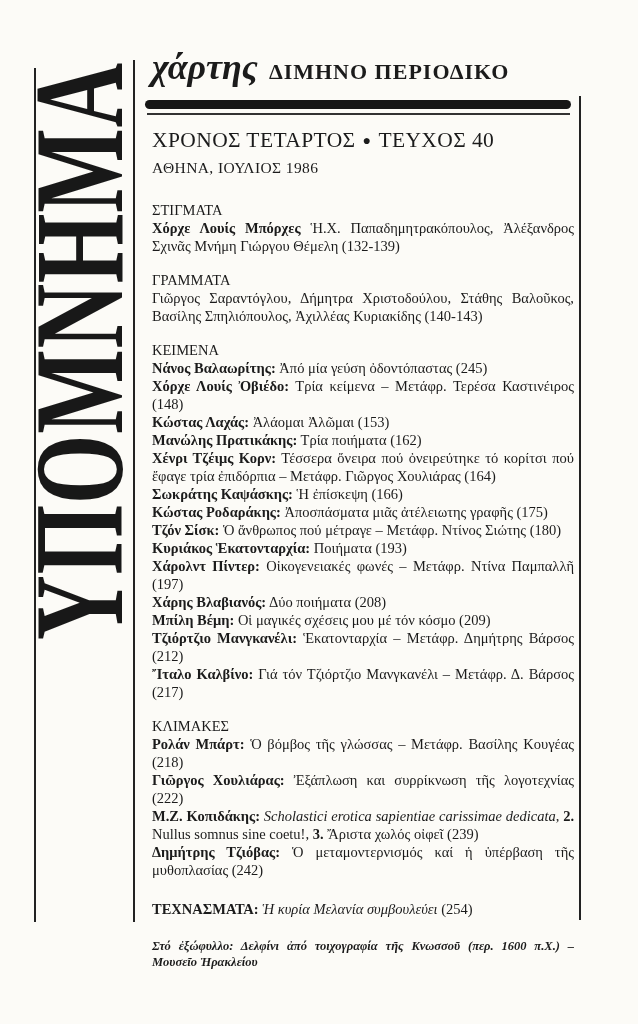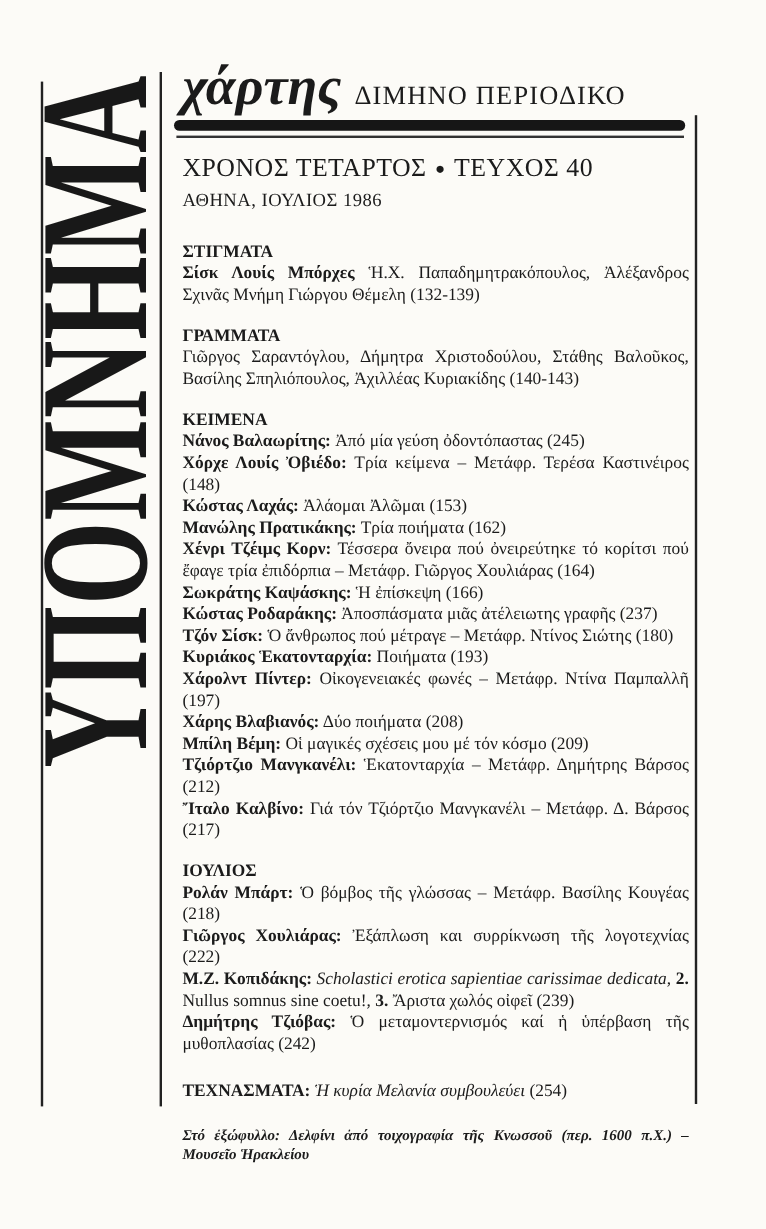--- a/index.html
+++ b/index.html
@@ -28,32 +28,32 @@
     font-weight:bold;font-size:128px;line-height:86px;
     letter-spacing:1px;
     transform:scaleX(0.70);transform-origin:left bottom;
     color:#181818;
   }
   
   .logo-line{
     position:absolute;left:152px;top:46px;
     display:inline-flex;align-items:baseline;white-space:nowrap;
   }
-  .logo{font-size:45px;font-style:italic;font-weight:bold;letter-spacing:0px;}
-  .logo-suffix{font-size:22px;margin-left:11px;letter-spacing:1px;font-weight:normal;}
+  .logo{font-size:36px;font-style:italic;font-weight:bold;letter-spacing:0px;}
+  .logo-suffix{font-size:22px;margin-left:11px;letter-spacing:1px;font-weight:bold;}
   .thick-rule{position:absolute;left:145px;top:100px;width:426px;height:9px;background:#161616;border-radius:5px;}
   .thin-rule{position:absolute;left:147px;top:113px;width:423px;height:2px;background:#333;}
   .volume-line{position:absolute;left:152px;top:128px;font-size:21.5px;letter-spacing:0.4px;white-space:nowrap;}
   .volume-line .bullet{font-size:14px;vertical-align:2px;padding:0 7px;}
   .place-date{position:absolute;left:152px;top:159px;font-size:15.5px;letter-spacing:0.4px;white-space:nowrap;}
   
   .toc{position:absolute;left:152px;top:201px;width:422px;}
   .section{margin:0 0 16px 0;}
   .section.inline-head{margin-top:21px;}
-  .heading{font-weight:bold;font-size:14.5px;line-height:18px;}
+  .heading{font-weight:normal;font-size:14.5px;line-height:18px;}
   .entry{margin:0;font-size:14.5px;line-height:18px;text-align:justify;}
   .b{font-weight:bold;}
   .i{font-style:italic;}
   .cover-note{
     margin:20px 0 0 0;font-size:12.5px;line-height:16px;
     font-weight:bold;font-style:italic;text-align:justify;
   }
 </style>
 </head>
 <body>
@@ -79,45 +79,45 @@
   <div class="volume-line">
     <span>ΧΡΟΝΟΣ ΤΕΤΑΡΤΟΣ</span><span class="bullet">●</span><span>ΤΕΥΧΟΣ 40</span>
   </div>
 
   <div class="place-date">ΑΘΗΝΑ, ΙΟΥΛΙΟΣ 1986</div>
 
   <main class="toc">
     <div>
         <div class="section">
           <div class="heading">ΣΤΙΓΜΑΤΑ</div>
-          <p class="entry"><span class="b">Σίσκ Λουίς Μπόρχες</span><span> Ἡ.Χ. Παπαδημητρακόπουλος, Ἀλέξανδρος Σχινᾶς Μνήμη Γιώργου Θέμελη (132-139)</span></p>
+          <p class="entry"><span class="b">Χόρχε Λουίς Μπόρχες</span><span> Ἡ.Χ. Παπαδημητρακόπουλος, Ἀλέξανδρος Σχινᾶς Μνήμη Γιώργου Θέμελη (132-139)</span></p>
         </div>
         <div class="section">
           <div class="heading">ΓΡΑΜΜΑΤΑ</div>
           <p class="entry"><span>Γιῶργος Σαραντόγλου, Δήμητρα Χριστοδούλου, Στάθης Βαλοῦκος, Βασίλης Σπηλιόπουλος, Ἀχιλλέας Κυριακίδης (140-143)</span></p>
         </div>
         <div class="section">
           <div class="heading">ΚΕΙΜΕΝΑ</div>
           <p class="entry"><span class="b">Νάνος Βαλαωρίτης:</span><span> Ἀπό μία γεύση ὀδοντόπαστας (245)</span></p>
           <p class="entry"><span class="b">Χόρχε Λουίς Ὀβιέδο:</span><span> Τρία κείμενα – Μετάφρ. Τερέσα Καστινέιρος (148)</span></p>
           <p class="entry"><span class="b">Κώστας Λαχάς:</span><span> Ἀλάομαι Ἀλῶμαι (153)</span></p>
           <p class="entry"><span class="b">Μανώλης Πρατικάκης:</span><span> Τρία ποιήματα (162)</span></p>
           <p class="entry"><span class="b">Χένρι Τζέιμς Κορν:</span><span> Τέσσερα ὄνειρα πού ὀνειρεύτηκε τό κορίτσι πού ἔφαγε τρία ἐπιδόρπια – Μετάφρ. Γιῶργος Χουλιάρας (164)</span></p>
           <p class="entry"><span class="b">Σωκράτης Καψάσκης:</span><span> Ἡ ἐπίσκεψη (166)</span></p>
-          <p class="entry"><span class="b">Κώστας Ροδαράκης:</span><span> Ἀποσπάσματα μιᾶς ἀτέλειωτης γραφῆς (237)</span></p>
+          <p class="entry"><span class="b">Κώστας Ροδαράκης:</span><span> Ἀποσπάσματα μιᾶς ἀτέλειωτης γραφῆς (175)</span></p>
           <p class="entry"><span class="b">Τζόν Σίσκ:</span><span> Ὁ ἄνθρωπος πού μέτραγε – Μετάφρ. Ντίνος Σιώτης (180)</span></p>
           <p class="entry"><span class="b">Κυριάκος Ἑκατονταρχία:</span><span> Ποιήματα (193)</span></p>
           <p class="entry"><span class="b">Χάρολντ Πίντερ:</span><span> Οἰκογενειακές φωνές – Μετάφρ. Ντίνα Παμπαλλῆ (197)</span></p>
           <p class="entry"><span class="b">Χάρης Βλαβιανός:</span><span> Δύο ποιήματα (208)</span></p>
           <p class="entry"><span class="b">Μπίλη Βέμη:</span><span> Οἱ μαγικές σχέσεις μου μέ τόν κόσμο (209)</span></p>
           <p class="entry"><span class="b">Τζιόρτζιο Μανγκανέλι:</span><span> Ἑκατονταρχία – Μετάφρ. Δημήτρης Βάρσος (212)</span></p>
           <p class="entry"><span class="b">Ἴταλο Καλβίνο:</span><span> Γιά τόν Τζιόρτζιο Μανγκανέλι – Μετάφρ. Δ. Βάρσος (217)</span></p>
         </div>
         <div class="section">
-          <div class="heading">ΙΟΥΛΙΟΣ</div>
+          <div class="heading">ΚΛΙΜΑΚΕΣ</div>
           <p class="entry"><span class="b">Ρολάν Μπάρτ:</span><span> Ὁ βόμβος τῆς γλώσσας – Μετάφρ. Βασίλης Κουγέας (218)</span></p>
           <p class="entry"><span class="b">Γιῶργος Χουλιάρας:</span><span> Ἐξάπλωση και συρρίκνωση τῆς λογοτεχνίας (222)</span></p>
           <p class="entry"><span class="b">Μ.Ζ. Κοπιδάκης:</span><span> </span><span class="i">Scholastici erotica sapientiae carissimae dedicata</span><span>, </span><span class="b">2.</span><span> Nullus somnus sine coetu!, </span><span class="b">3.</span><span> Ἄριστα χωλός οἰφεῖ (239)</span></p>
           <p class="entry"><span class="b">Δημήτρης Τζιόβας:</span><span> Ὁ μεταμοντερνισμός καί ἡ ὑπέρβαση τῆς μυθοπλασίας (242)</span></p>
         </div>
         <div class="section inline-head">
           <p class="entry"><span class="b">ΤΕΧΝΑΣΜΑΤΑ:</span><span class="i"> Ἡ κυρία Μελανία συμβουλεύει</span><span> (254)</span></p>
         </div>
       </div>
     <p class="cover-note"><span class="b i">Στό ἐξώφυλλο: </span><span class="b i">Δελφίνι ἀπό τοιχογραφία τῆς Κνωσσοῦ (περ. 1600 π.Χ.) – Μουσεῖο Ἡρα­κλείου</span></p>

